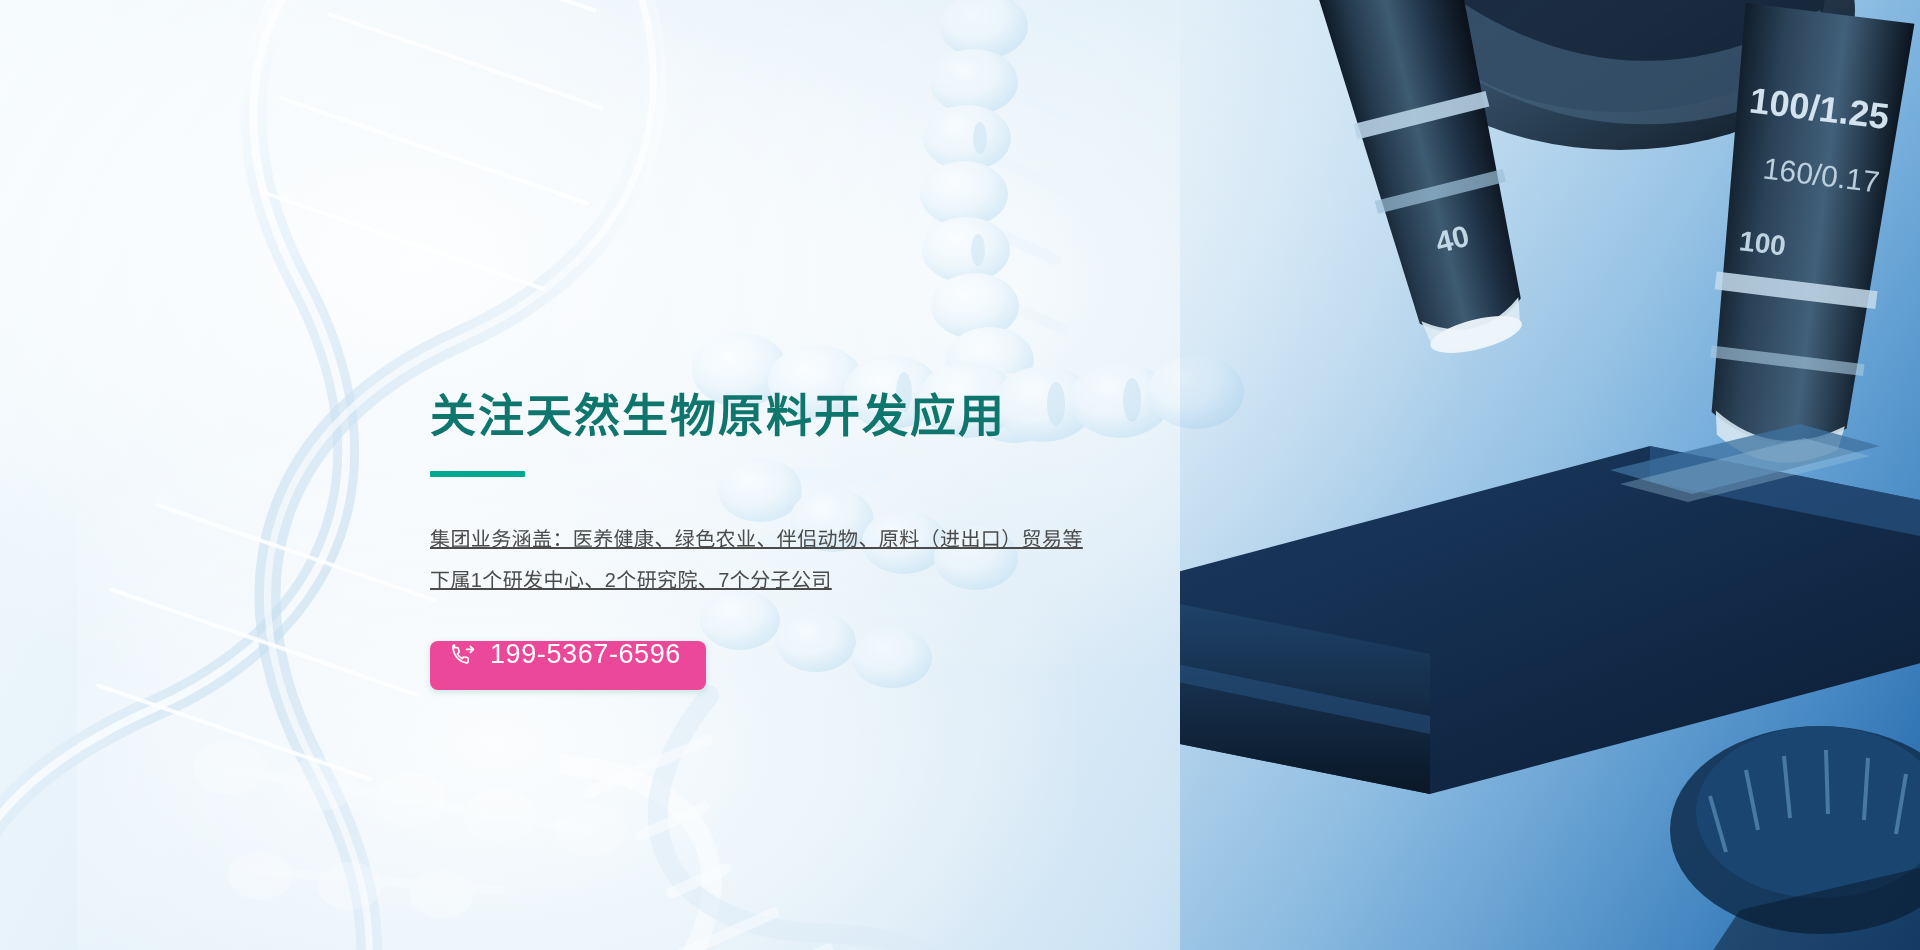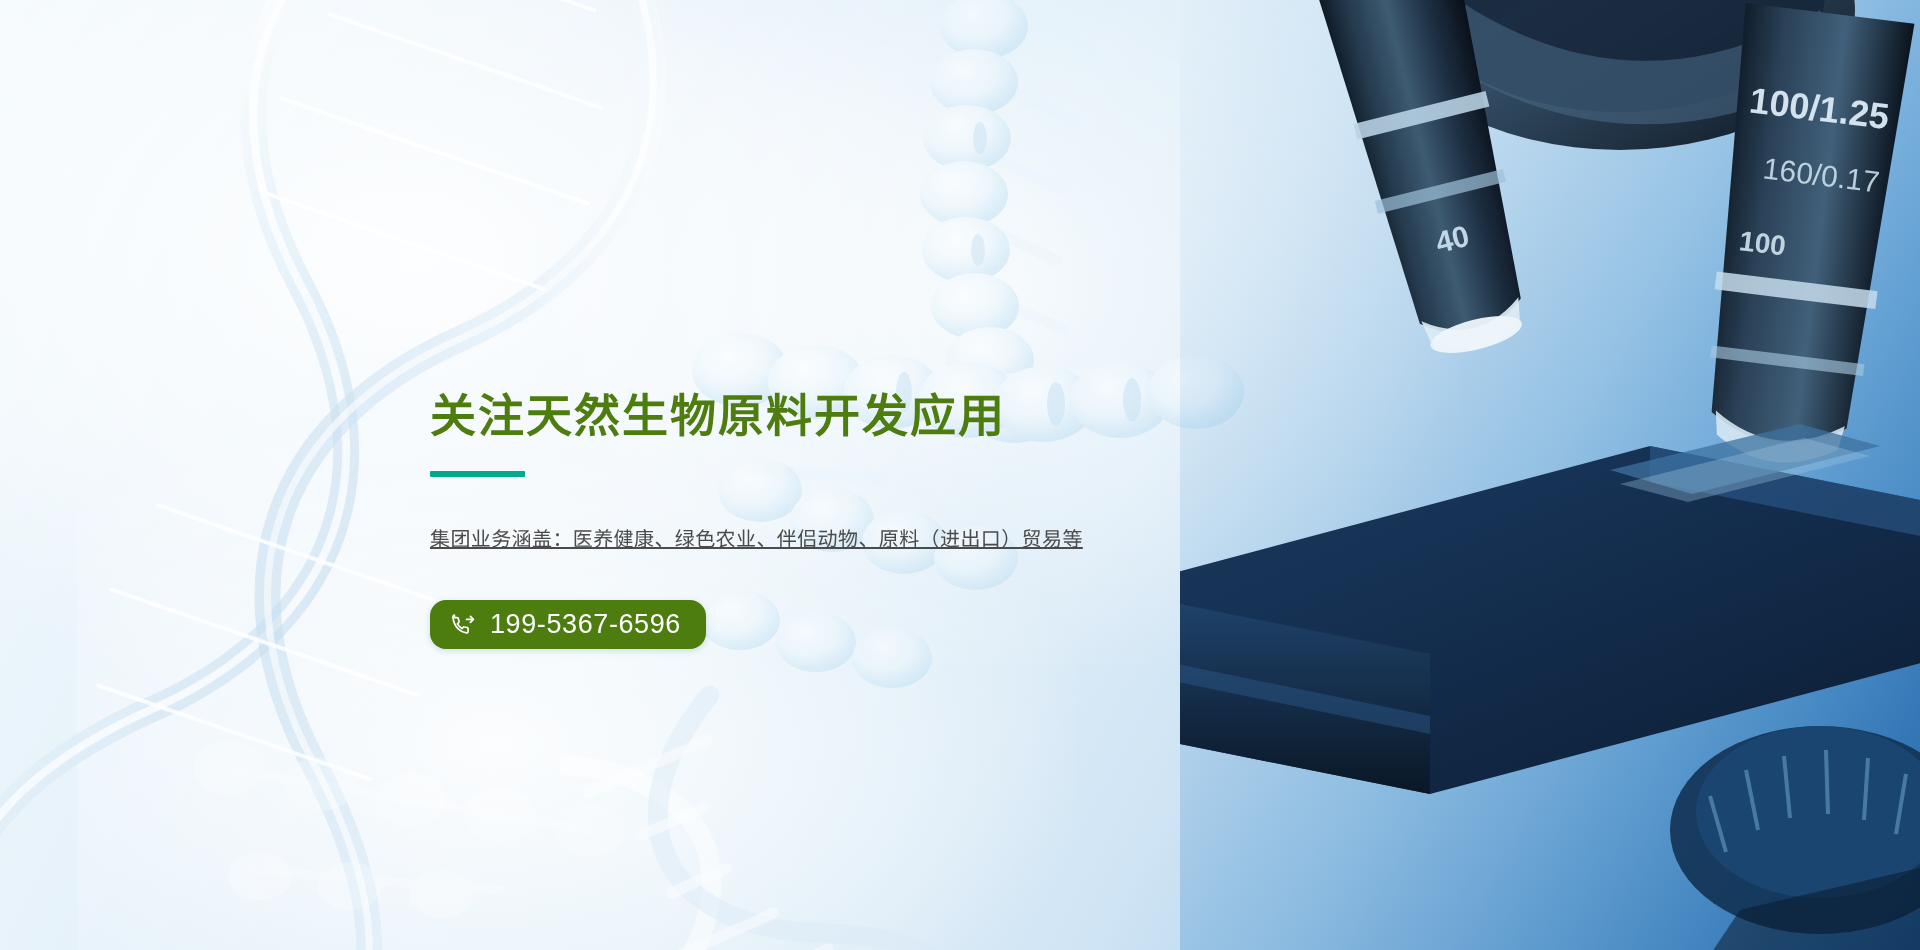--- a/index.html
+++ b/index.html
@@ -74,21 +74,21 @@
   
   .content {
     position:absolute;
     left:430px; top:390px;
     width:760px;
   }
   .headline {
     font-size:46px;
     font-weight:700;
     letter-spacing:2px;
-    color:#4d7c0f;
+    color:#0f766e;
     line-height:1.15;
     text-shadow:0 1px 2px rgba(255,255,255,.55);
     white-space:nowrap;
   }
   .rule {
     margin-top:28px;
     width:95px;
     height:6px;
     background:#00a98f;
     border-radius:1px;
@@ -99,27 +99,27 @@
     line-height:2.05;
     color:#4b4b4b;
     letter-spacing:.4px;
     text-decoration:underline;
   }
   .desc div { white-space:nowrap; }
 
   .phone-btn {
     margin-top:40px;
     display:inline-flex;
-    align-items:center;
+    align-items:flex-start;
     gap:13px;
     height:49px;
     padding:0 25px 0 21px;
-    background:#4d7c0f;
+    background:#ec4899;
     border:none;
-    border-radius:16px;
+    border-radius:8px;
     cursor:pointer;
     box-shadow:0 2px 6px rgba(40,140,125,.22);
   }
   .phone-btn .num {
     font-size:27px;
     font-weight:400;
     color:#ffffff;
     letter-spacing:.6px;
     line-height:1;
   }
@@ -376,20 +376,21 @@
   </div>
 
   <div class="content">
 
     <h1 class="headline">关注天然生物原料开发应用</h1>
 
     <div class="rule"></div>
 
     <div class="desc">
       <div>集团业务涵盖：医养健康、绿色农业、伴侣动物、原料（进出口）贸易等</div>
+      <div>下属1个研发中心、2个研究院、7个分子公司</div>
     </div>
 
     <button class="phone-btn">
       <svg class="phone-ico" viewBox="0 0 26 26" fill="none">
         <path d="M3.4 4.2c-.9 0-1.6.8-1.5 1.7.5 5.6 2.6 9.4 5.2 11.9 2.6 2.5 5.8 3.7 8.3 4.1.9.2 1.7-.6 1.7-1.5v-2.6c0-.7-.5-1.3-1.2-1.4l-2.6-.4c-.5-.1-1 .1-1.3.5l-.9 1.1c-2-1.2-3.6-2.8-4.7-4.8l1.1-.9c.4-.3.6-.9.5-1.4l-.5-2.6c-.1-.7-.7-1.2-1.4-1.2H3.4z" stroke="#ffffff" stroke-width="1.7" stroke-linejoin="round" stroke-linecap="round"></path>
         <path d="M15.6 8.4h6.6" stroke="#ffffff" stroke-width="1.8" stroke-linecap="round"></path>
         <path d="M19.4 5.4l3 3-3 3" stroke="#ffffff" stroke-width="1.8" stroke-linecap="round" stroke-linejoin="round"></path>
       </svg>
       <span class="num">199-5367-6596</span>
     </button>

